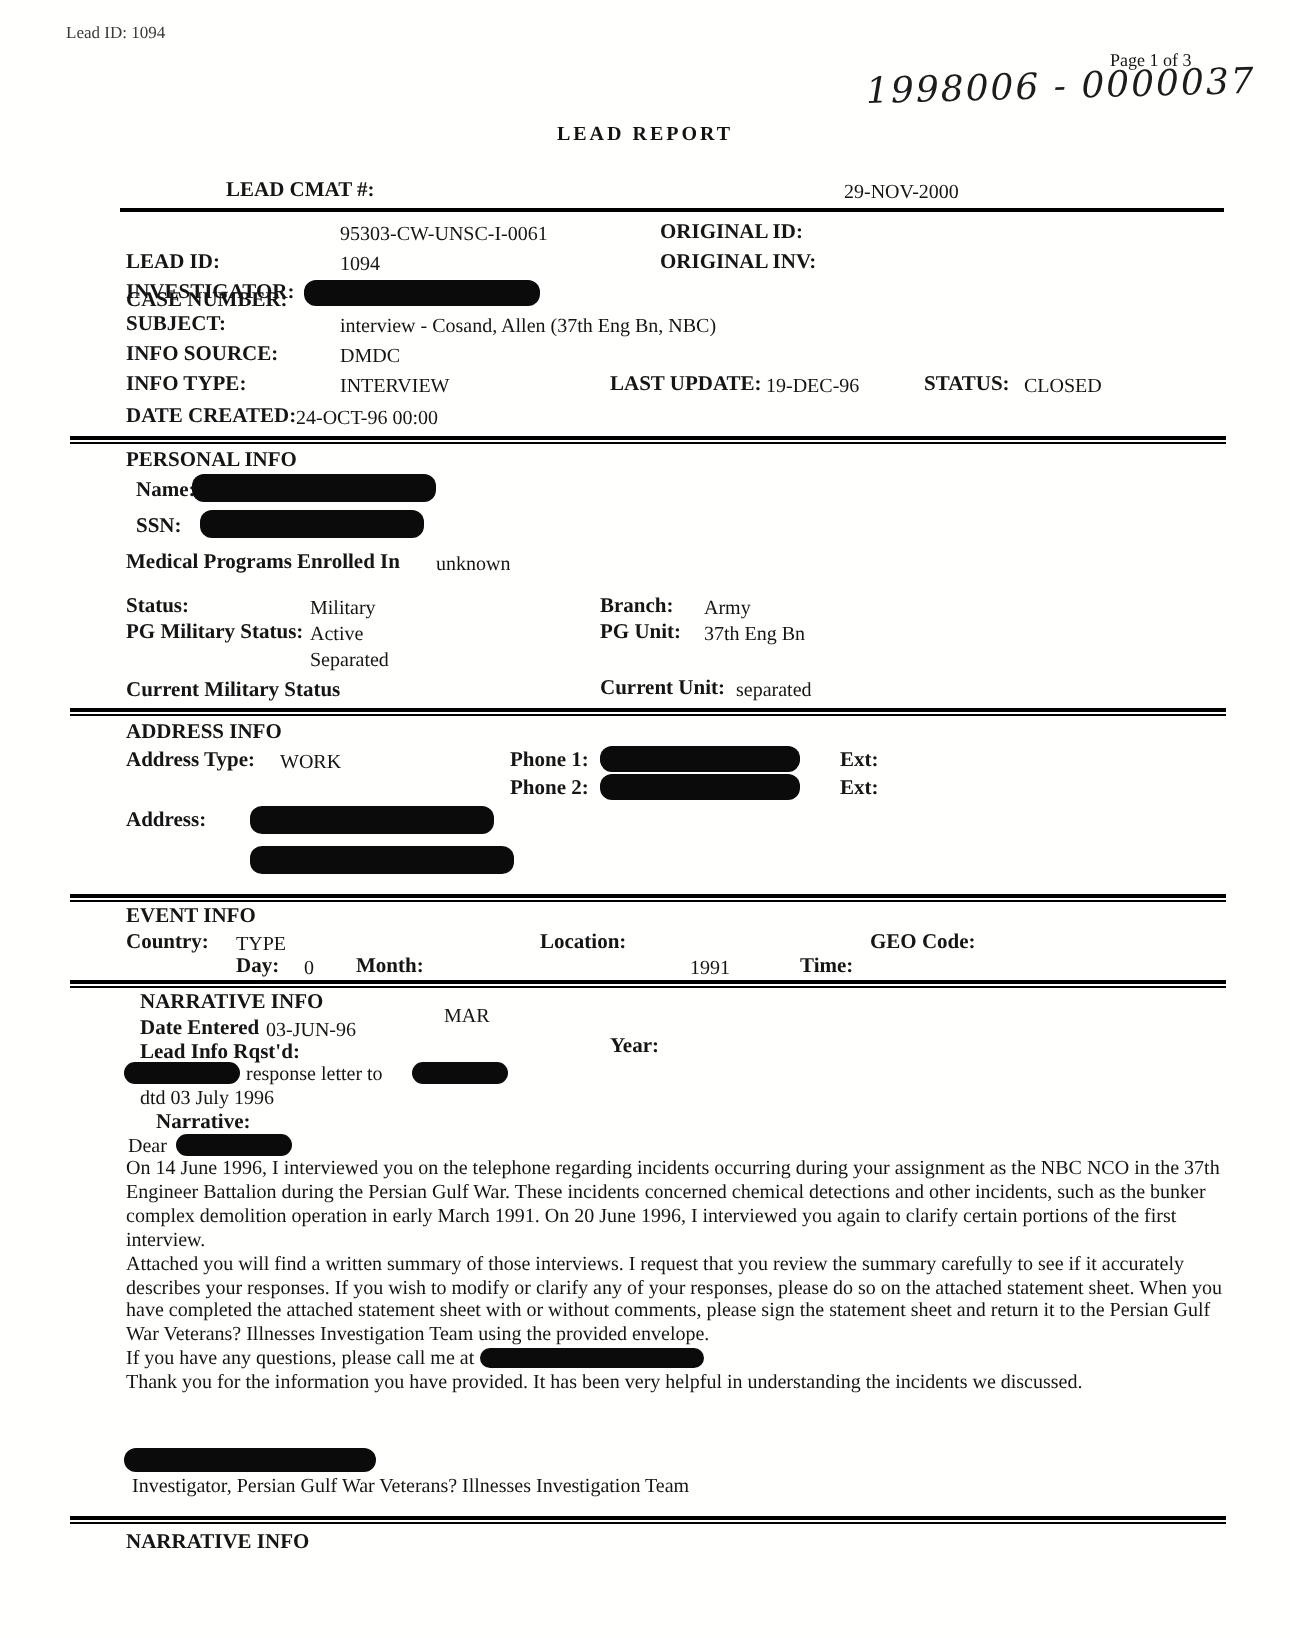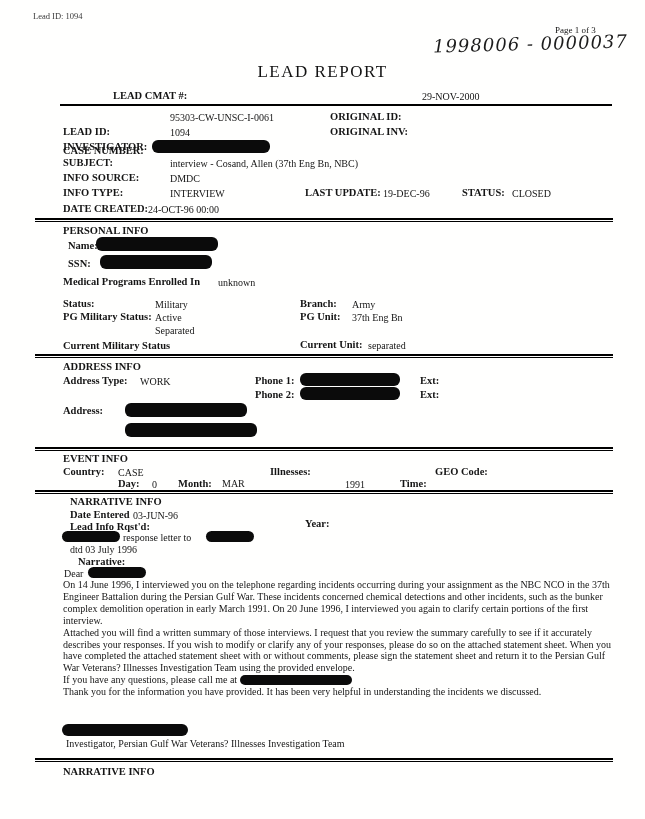--- a/index.html
+++ b/index.html
@@ -6,22 +6,22 @@
   html,body { background:#e8e8e8; }
   .page {
     position:relative; width:645px; height:819px; margin:0 auto;
     background:#fffffe; color:#121212; overflow:hidden;
     font-family:"Liberation Serif","DejaVu Serif",serif;
   }
   .t  { position:absolute; font-size:10px; white-space:nowrap; color:#151515; }
   .b  { font-weight:bold; font-size:10.5px; }
   .sm { font-size:9px;margin-left:20px; }
   .stamp { font-size:8.5px; color:#3a3a3a; filter:blur(0.2px); }
-  .title { position:absolute; left:0; right:0; text-align:center; font-weight:normal;
-           font-size:17px; letter-spacing:1.5px; }
+  .title { position:absolute; left:0; right:0; text-align:center; font-weight:bold;
+           font-size:10px; letter-spacing:1.5px; }
   .hand { position:absolute; font-family:"DejaVu Serif",serif; font-style:italic;
           font-size:18px; letter-spacing:1px; color:#1c1c1c; transform:rotate(-1.5deg); }
   .red { position:absolute; background:#0b0b0b; border-radius:6px; }
   .ired { display:inline-block; background:#0b0b0b; border-radius:5px; vertical-align:-2px; }
   .thinline { position:absolute; background:#000; height:2px; }
   .sep { position:absolute; left:35px; width:578px; height:4px;
          border-top:2px solid #000; border-bottom:1px solid #000; }
   .body { position:absolute; left:63px; top:579px; width:551px;
           font-size:10px; line-height:11.9px; color:#151515; }
   .body p { margin:0; }
@@ -113,28 +113,28 @@
 
   <span class="t b" style="left:63px; top:405px;">Address:</span>
   <div class="red" style="left:125px; top:403px; width:122px; height:14px;"></div>
   <div class="red" style="left:125px; top:423px; width:132px; height:14px;"></div>
 
   <div class="sep" style="top:447px;"></div>
 
   <span class="t b" style="left:63px; top:453px;">EVENT INFO</span>
 
   <span class="t b" style="left:63px; top:466px;">Country:</span>
-  <span class="t" style="left:118px; top:467px;">CASE</span>
-  <span class="t b" style="left:270px; top:466px;">Illnesses:</span>
+  <span class="t" style="left:118px; top:467px;">TYPE</span>
+  <span class="t b" style="left:270px; top:466px;">Location:</span>
   <span class="t b" style="left:435px; top:466px;">GEO Code:</span>
 
   <span class="t b" style="left:118px; top:478px;">Day:</span>
   <span class="t" style="left:152px; top:479px;">0</span>
   <span class="t b" style="left:178px; top:478px;">Month:</span>
-  <span class="t" style="left:222px; top:478px;">MAR</span>
+  <span class="t" style="left:222px; top:503px;">MAR</span>
   <span class="t b" style="left:305px; top:478px;margin-top:40px;">Year:</span>
   <span class="t" style="left:345px; top:479px;">1991</span>
   <span class="t b" style="left:400px; top:478px;">Time:</span>
 
   <div class="sep" style="top:490px;"></div>
 
   <span class="t b" style="left:70px; top:496px;">NARRATIVE INFO</span>
 
   <span class="t b" style="left:70px; top:509px;">Date Entered</span>
   <span class="t" style="left:133px; top:510px;">03-JUN-96</span>

